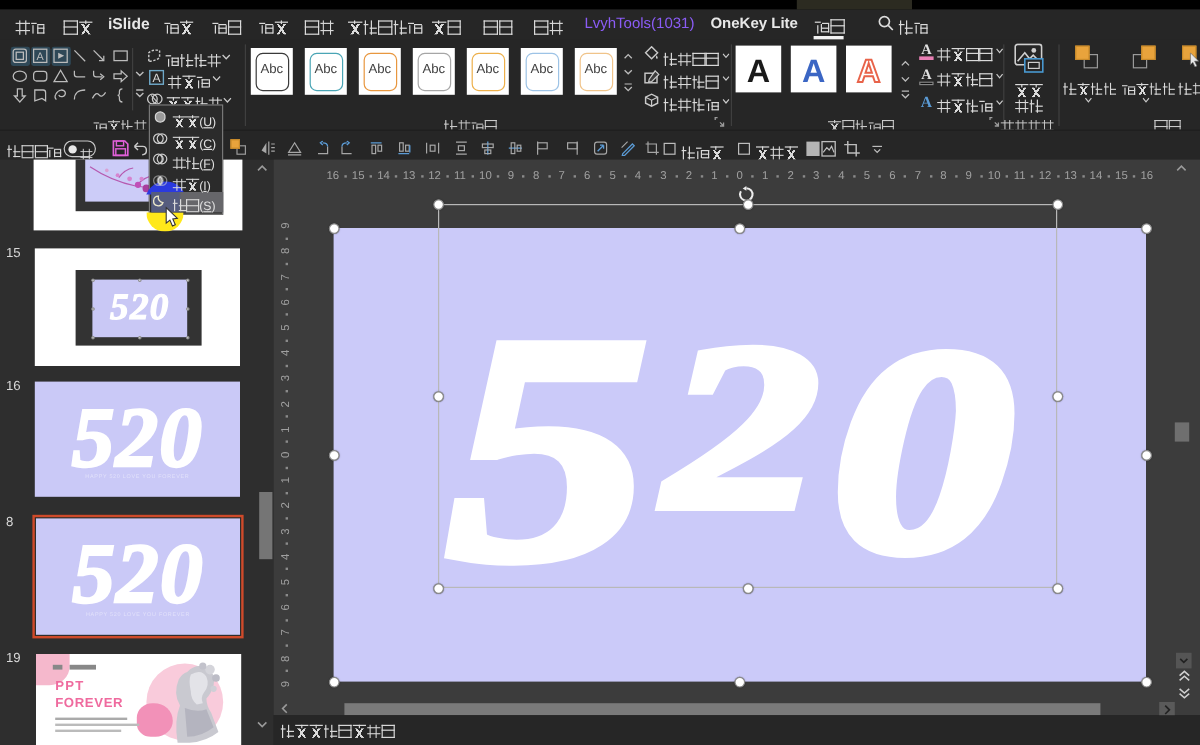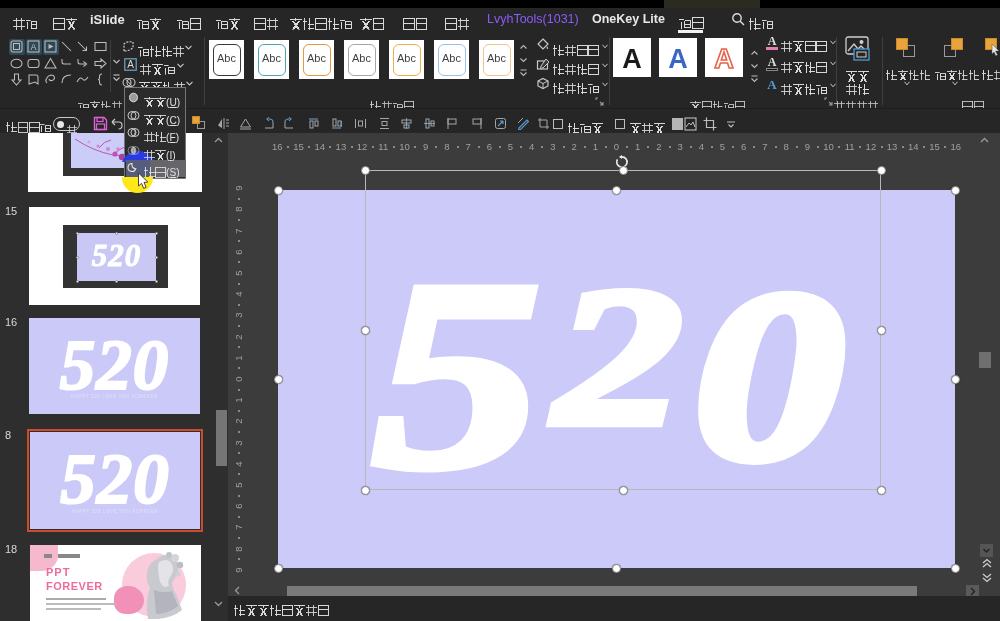--- a/index.html
+++ b/index.html
@@ -395,21 +395,21 @@
 <div class="abs" style="left:154.5px;top:279.5px;width:3px;height:3px;background:#fff;border:0.5px solid #888;border-radius:50%"></div>
 <div class="abs" style="left:5px;top:316px;color:#d8d8d8;font-size:11px">16</div>
 <div class="abs" style="left:29px;top:318px;width:171px;height:96px;background:#cac9f7"></div>
 <div class="abs" style="left:29px;top:332px;width:171px;height:66px;color:#fff;font-size:71px;font-weight:bold;font-style:italic;font-family:'Liberation Serif';text-align:center;line-height:66px;letter-spacing:1px;-webkit-text-stroke:2.2px #fff">520</div>
 <div class="abs" style="left:29px;top:394px;width:171px;text-align:center;color:rgba(255,255,255,0.45);font-size:4.5px;letter-spacing:0.6px">HAPPY 520 LOVE YOU FOREVER</div>
 <div class="abs" style="left:5px;top:429px;color:#d8d8d8;font-size:11px">8</div>
 <div class="abs" style="left:27px;top:429px;width:176px;height:103px;border:2px solid #cf4a2a"></div>
 <div class="abs" style="left:30px;top:432px;width:170px;height:97px;background:#cac9f7"></div>
 <div class="abs" style="left:30px;top:446px;width:170px;height:66px;color:#fff;font-size:71px;font-weight:bold;font-style:italic;font-family:'Liberation Serif';text-align:center;line-height:66px;letter-spacing:1px;-webkit-text-stroke:2.2px #fff">520</div>
 <div class="abs" style="left:30px;top:509px;width:170px;text-align:center;color:rgba(255,255,255,0.45);font-size:4.5px;letter-spacing:0.6px">HAPPY 520 LOVE YOU FOREVER</div>
-<div class="abs" style="left:5px;top:543px;color:#d8d8d8;font-size:11px">18</div>
+<div class="abs" style="left:5px;top:543px;color:#d8d8d8;font-size:11px">19</div>
 <div class="abs" style="left:30px;top:545px;width:171px;height:76px;background:#fff"></div>
 <div class="abs" style="left:30px;top:545px;width:28px;height:26px;background:#f5b8cc;border-radius:0 0 60% 0"></div>
 <div class="abs" style="left:44px;top:554px;width:8px;height:4px;background:#888"></div>
 <div class="abs" style="left:58px;top:554px;width:22px;height:4px;background:#888"></div>
 <div class="abs" style="left:46px;top:566px;color:#ef6a9e;font-size:11px;font-weight:bold;letter-spacing:1px">PPT</div>
 <div class="abs" style="left:46px;top:580px;color:#ef6a9e;font-size:11px;font-weight:bold;letter-spacing:0.5px">FOREVER</div>
 <div class="abs" style="left:122px;top:553px;width:64px;height:64px;background:#f9cbdb;border-radius:50%"></div>
 <div class="abs" style="left:114px;top:586px;width:30px;height:28px;background:#f291b8;border-radius:50% 60% 55% 45%"></div>
 <svg class="abs" style="left:132px;top:548px" width="58" height="72" viewBox="0 0 58 72">
 <path d="M24 12 Q32 4 41 9 Q48 13 46 23 Q44 30 40 34 Q40 40 44 46 L50 62 Q40 70 26 71 L16 71 Q13 52 18 40 Q12 30 17 18 Q20 13 24 12 Z" fill="#c9c9d0"></path>

